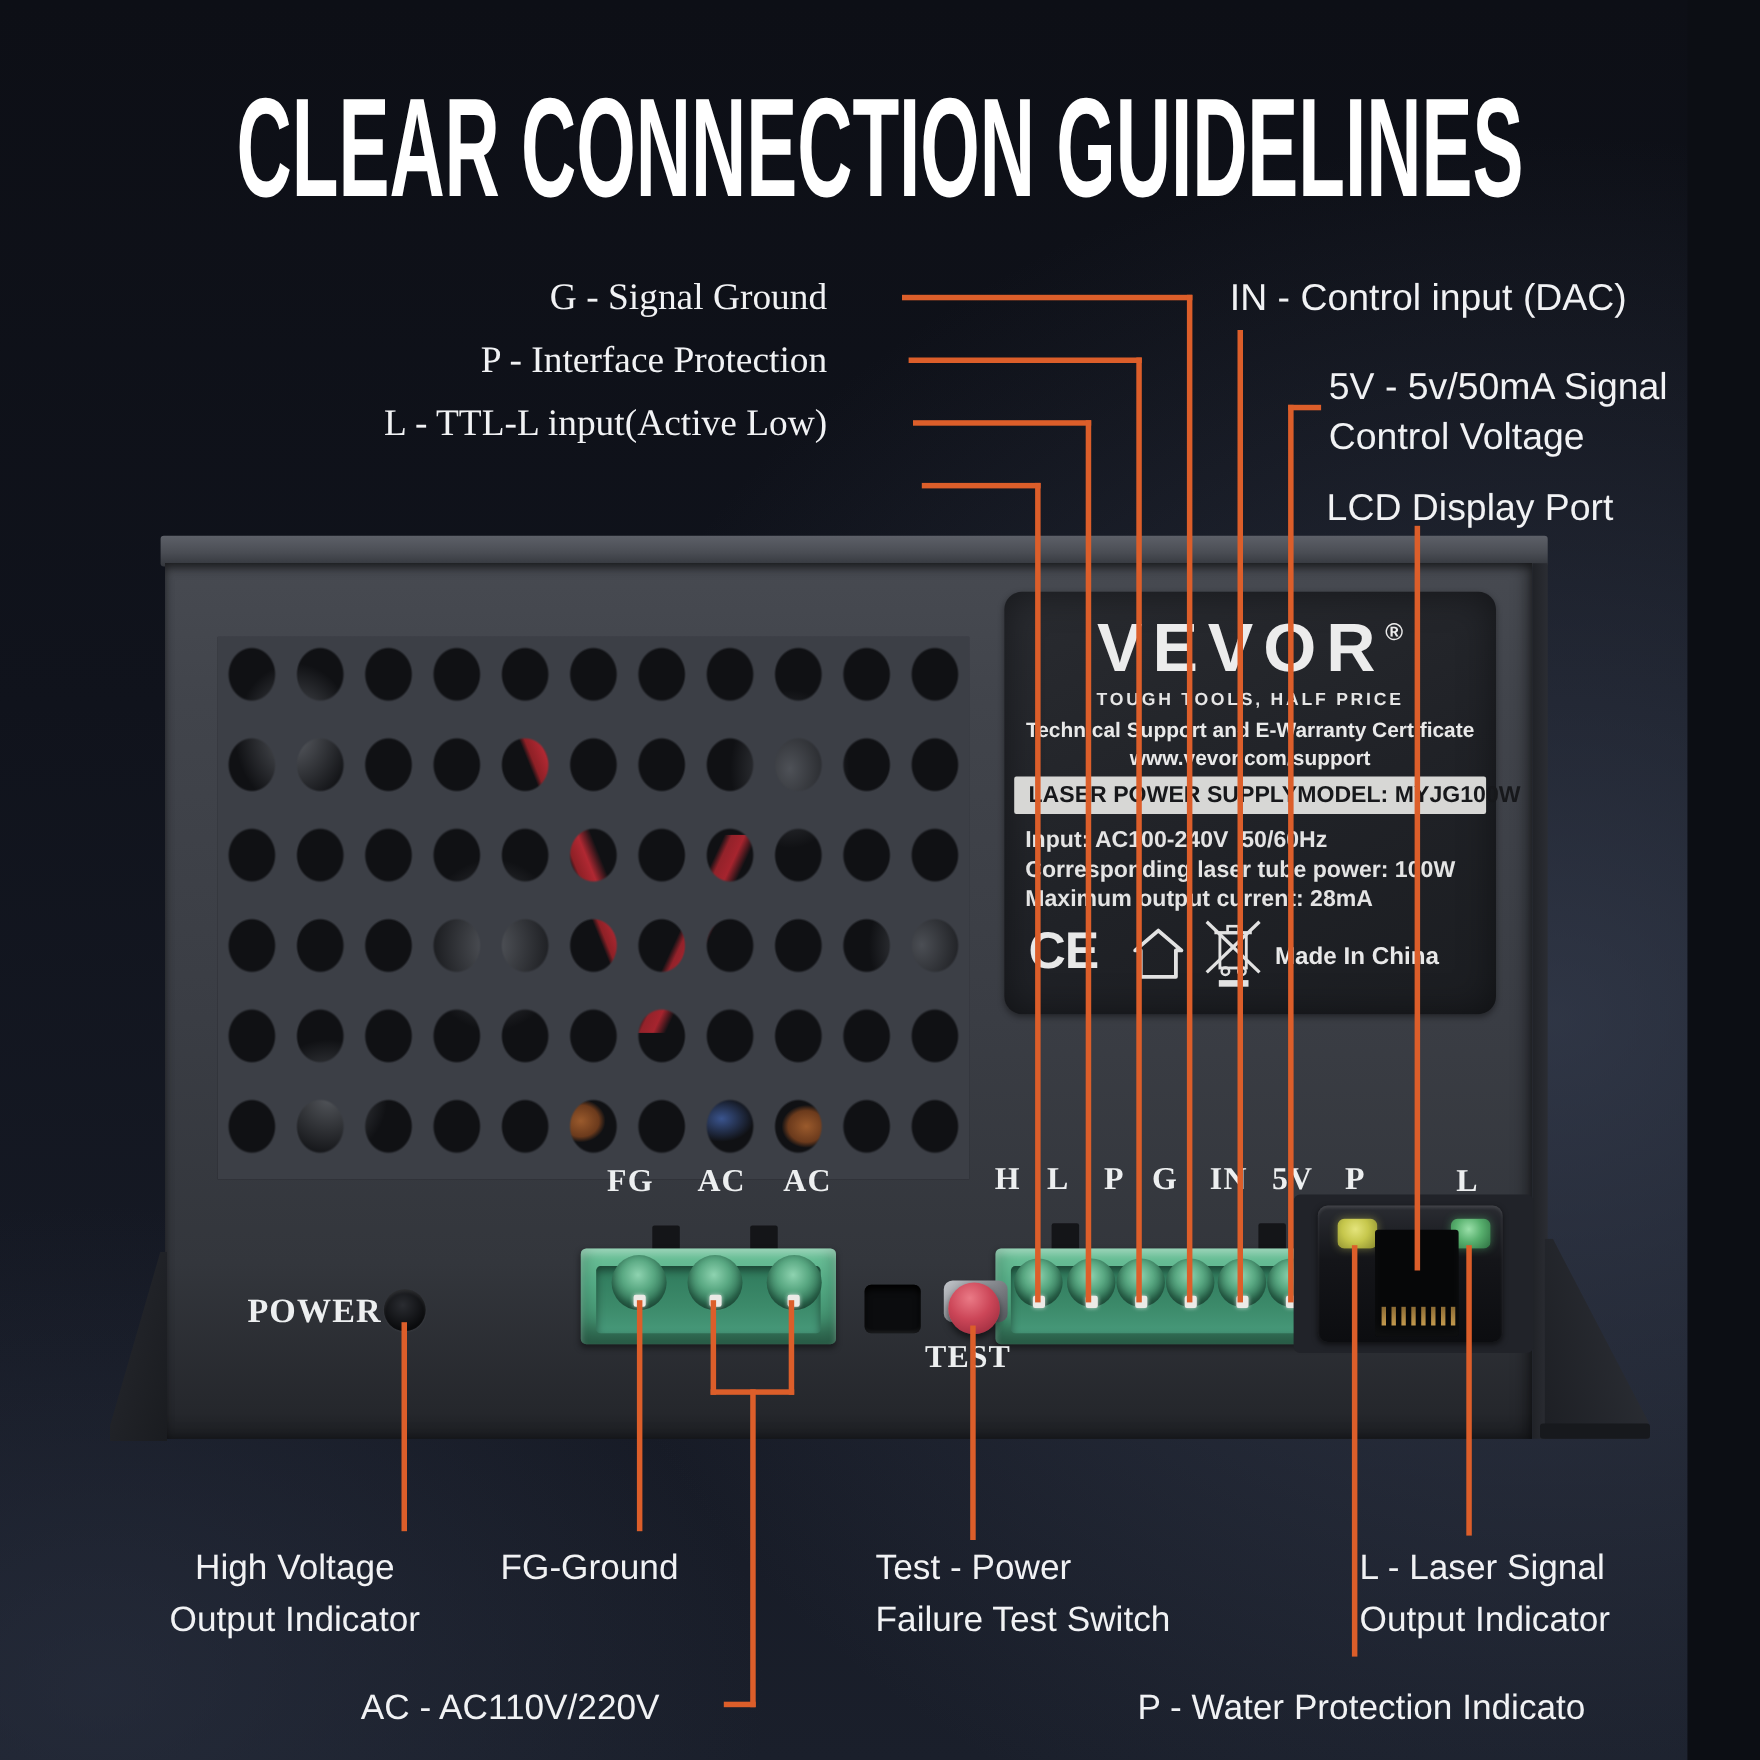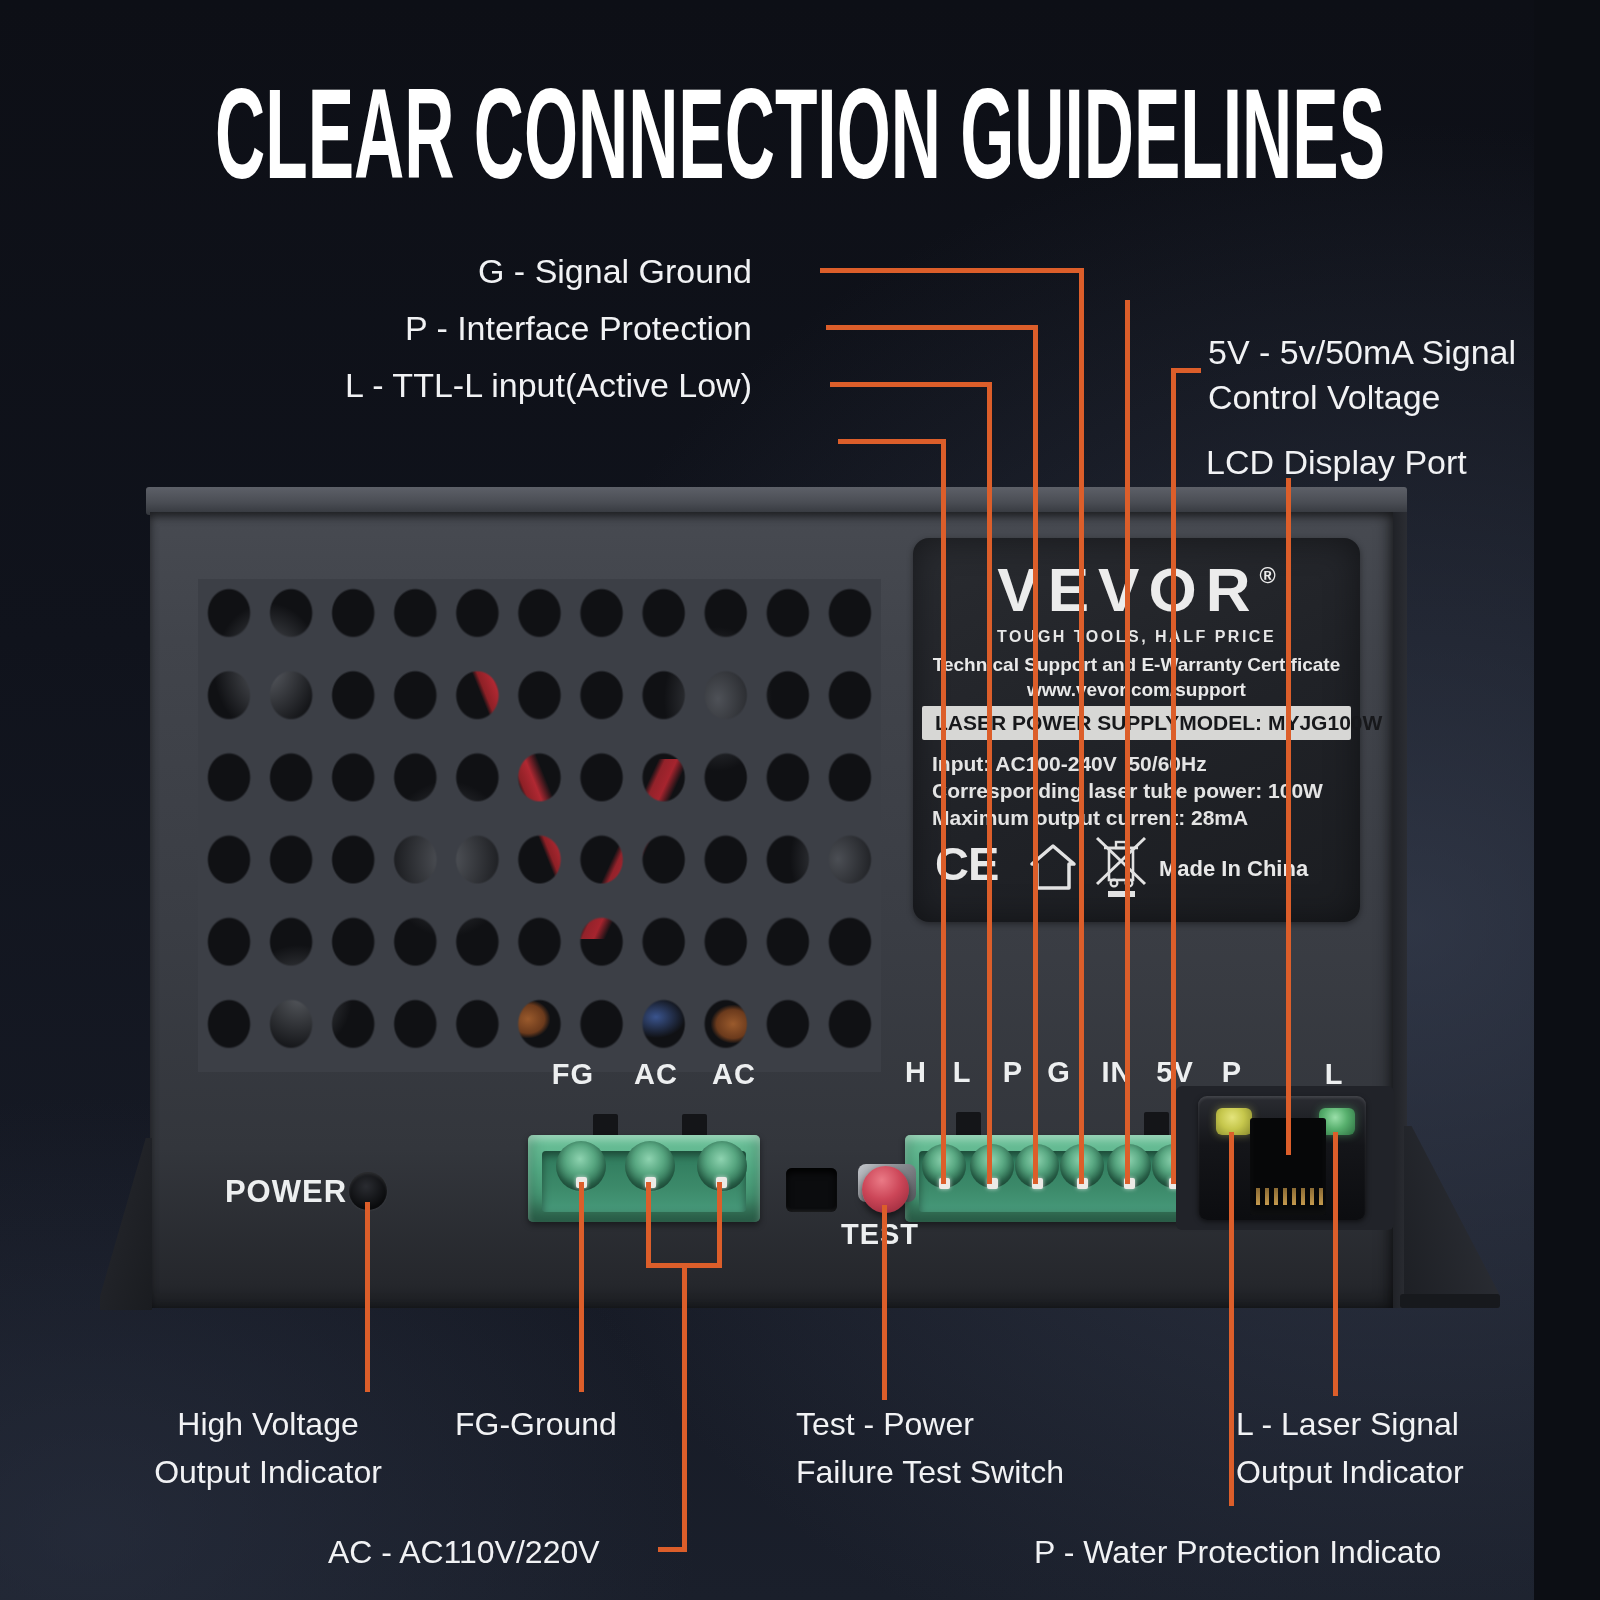--- a/index.html
+++ b/index.html
@@ -5,21 +5,21 @@
   html,body{margin:0;padding:0;background:#0c0e14;}
   #stage{position:relative;width:1534px;height:1600px;overflow:hidden;
     font-family:"Liberation Sans",sans-serif;
     background:
       radial-gradient(1500px 1300px at 92% 58%, rgba(70,79,99,.55) 0%, rgba(57,64,79,0) 62%),
       radial-gradient(1100px 800px at 6% 96%, rgba(46,53,70,.5) 0%, rgba(35,40,53,0) 55%),
       linear-gradient(180deg,#0d0f16 0%,#10131c 40%,#161a25 78%,#1a1f2b 100%);}
   .abs{position:absolute;}
   
   .co{position:absolute;color:#f1f2f4;font-size:34px;line-height:38px;white-space:pre;}
-  .co-r{text-align:right;}
+  .co-r{text-align:right;font-family:Liberation Serif, serif;}
   .co2{position:absolute;color:#f1f2f4;font-size:32px;line-height:48px;white-space:pre;}
   
   .ln{position:absolute;background:#DC5E2A;}
   
   .lip{left:146px;top:487px;width:1261px;height:28px;border-radius:3px;
     background:linear-gradient(180deg,#5d6068 0%,#4a4d54 55%,#33363c 100%);}
   .body{left:150px;top:512px;width:1243px;height:796px;
     background:linear-gradient(180deg,#474a51 0%,#41444b 16%,#3a3d44 52%,#33363c 80%,#25272c 97%,#1c1e22 100%);
     box-shadow:inset 0 4px 8px rgba(0,0,0,.5), inset -6px 0 14px rgba(0,0,0,.35);}
   .sidefold{left:1393px;top:512px;width:14px;height:796px;background:linear-gradient(90deg,#202227,#2b2d33);}
@@ -57,21 +57,21 @@
      font-weight:bold;font-size:16px;letter-spacing:2.5px;}
   .sup1{position:absolute;left:0;right:0;top:116px;text-align:center;color:#e9e9e9;font-weight:bold;font-size:19px;}
   .sup2{position:absolute;left:0;right:0;top:141px;text-align:center;color:#e9e9e9;font-weight:bold;font-size:19px;}
   .sbar{position:absolute;left:9px;right:9px;top:168px;height:34px;background:#d7d7d5;border-radius:2px;
      display:flex;align-items:center;justify-content:space-between;padding:0 13px;box-sizing:border-box;
      color:#17181b;font-weight:bold;font-size:21px;white-space:pre;}
   .spec{position:absolute;left:19px;color:#e4e4e4;font-weight:bold;font-size:21px;white-space:pre;}
   .ce{position:absolute;left:22px;top:298px;color:#e8e8e8;font-weight:bold;font-size:47px;letter-spacing:-1px;}
   .origin{position:absolute;left:246px;top:318px;color:#e8e8e8;font-weight:bold;font-size:22px;}
   
-  .ss{position:absolute;transform:translate(-50%,-50%);font-family:Liberation Sans, sans-serif;
+  .ss{position:absolute;transform:translate(-50%,-50%);font-family:Liberation Serif, serif;
       font-weight:bold;font-size:29px;color:#edeff0;letter-spacing:1px;white-space:pre;}
   
   .tb{position:absolute;width:25px;height:26px;background:#141518;border-radius:2px;}
   .tblock{position:absolute;top:1135px;height:87px;border-radius:5px;
      background:linear-gradient(180deg,#6fc39b 0%,#55ae87 38%,#459673 72%,#3a8264 100%);
      box-shadow:inset 0 5px 7px rgba(255,255,255,.30), inset 0 -14px 18px rgba(0,0,0,.33), 0 3px 6px rgba(0,0,0,.45);}
   .trecess{position:absolute;left:14px;right:14px;top:16px;bottom:10px;border-radius:4px;
      background:linear-gradient(180deg,#2f7a5c,#3c8a6a 60%,#47997a);box-shadow:inset 0 4px 8px rgba(0,0,0,.45);}
   .pin{position:absolute;width:50px;height:50px;border-radius:50%;
      background:radial-gradient(circle at 48% 36%,#8ed3b0 0%,#5aa983 34%,#2f7356 66%,#1f5440 100%);
@@ -241,20 +241,21 @@
   <div class="ln" style="left:646px;top:1263px;width:76px;height:5px"></div>
   <div class="ln" style="left:682px;top:1263px;width:5px;height:289px"></div>
   <div class="ln" style="left:658px;top:1547px;width:29px;height:5px"></div>
   <div class="ln" style="left:882px;top:1205px;width:5px;height:195px"></div>
   <div class="ln" style="left:1229px;top:1132px;width:5px;height:374px"></div>
   <div class="ln" style="left:1333px;top:1132px;width:5px;height:264px"></div>
 
   <div class="co co-r" style="right:782px;top:252px">G - Signal Ground</div>
   <div class="co co-r" style="right:782px;top:366px">L - TTL-L input(Active Low)</div>
   <div class="co co-r" style="right:782px;top:309px">P - Interface Protection</div>
+  <div class="co" style="left:1118px;top:252px">IN - Control input (DAC)</div>
   <div class="co" style="left:1208px;top:330px;line-height:45px"><span>5V - 5v/50mA Signal</span><br><span>Control Voltage</span></div>
   <div class="co" style="left:1206px;top:443px">LCD Display Port</div>
 
   <div class="co2" style="left:118px;top:1400px;width:300px;text-align:center"><span>High Voltage</span><br><span>Output Indicator</span></div>
   <div class="co2" style="left:455px;top:1400px">FG-Ground</div>
   <div class="co2" style="left:328px;top:1528px">AC - AC110V/220V</div>
   <div class="co2" style="left:796px;top:1400px"><span>Test - Power</span><br><span>Failure Test Switch</span></div>
   <div class="co2" style="left:1236px;top:1400px"><span>L - Laser Signal</span><br><span>Output Indicator</span></div>
   <div class="co2" style="left:1034px;top:1528px">P - Water Protection Indicato</div>
 

